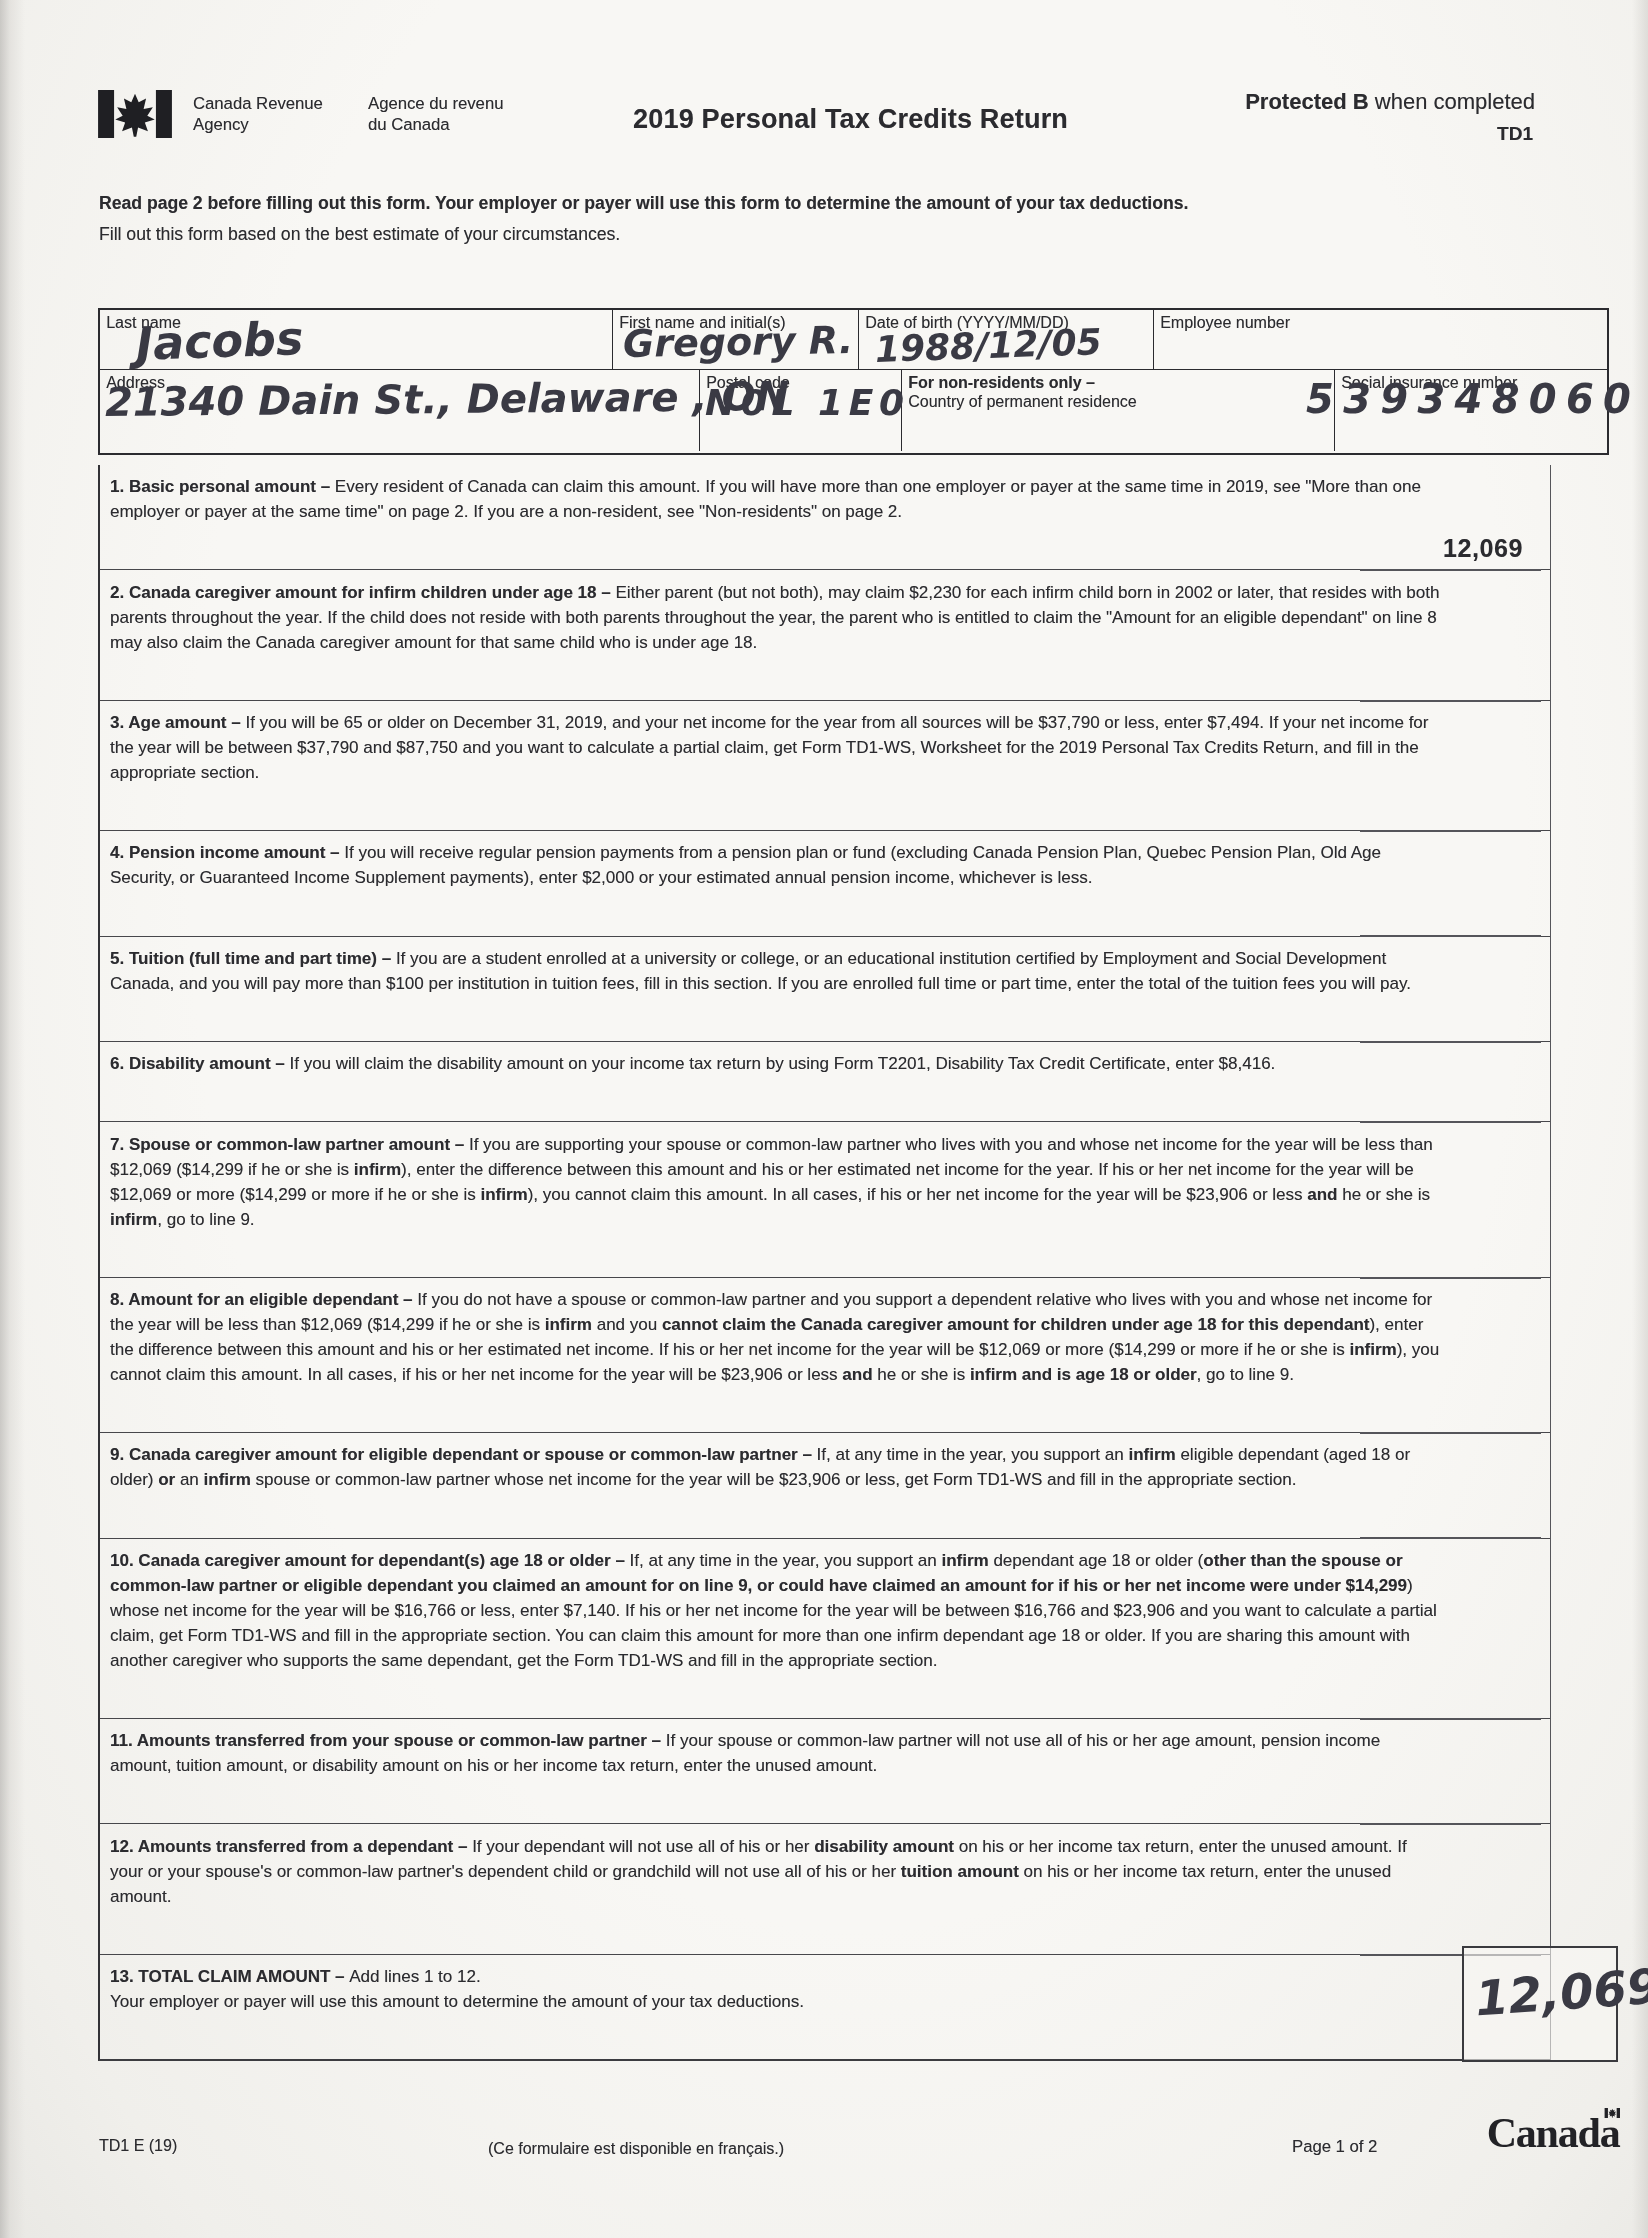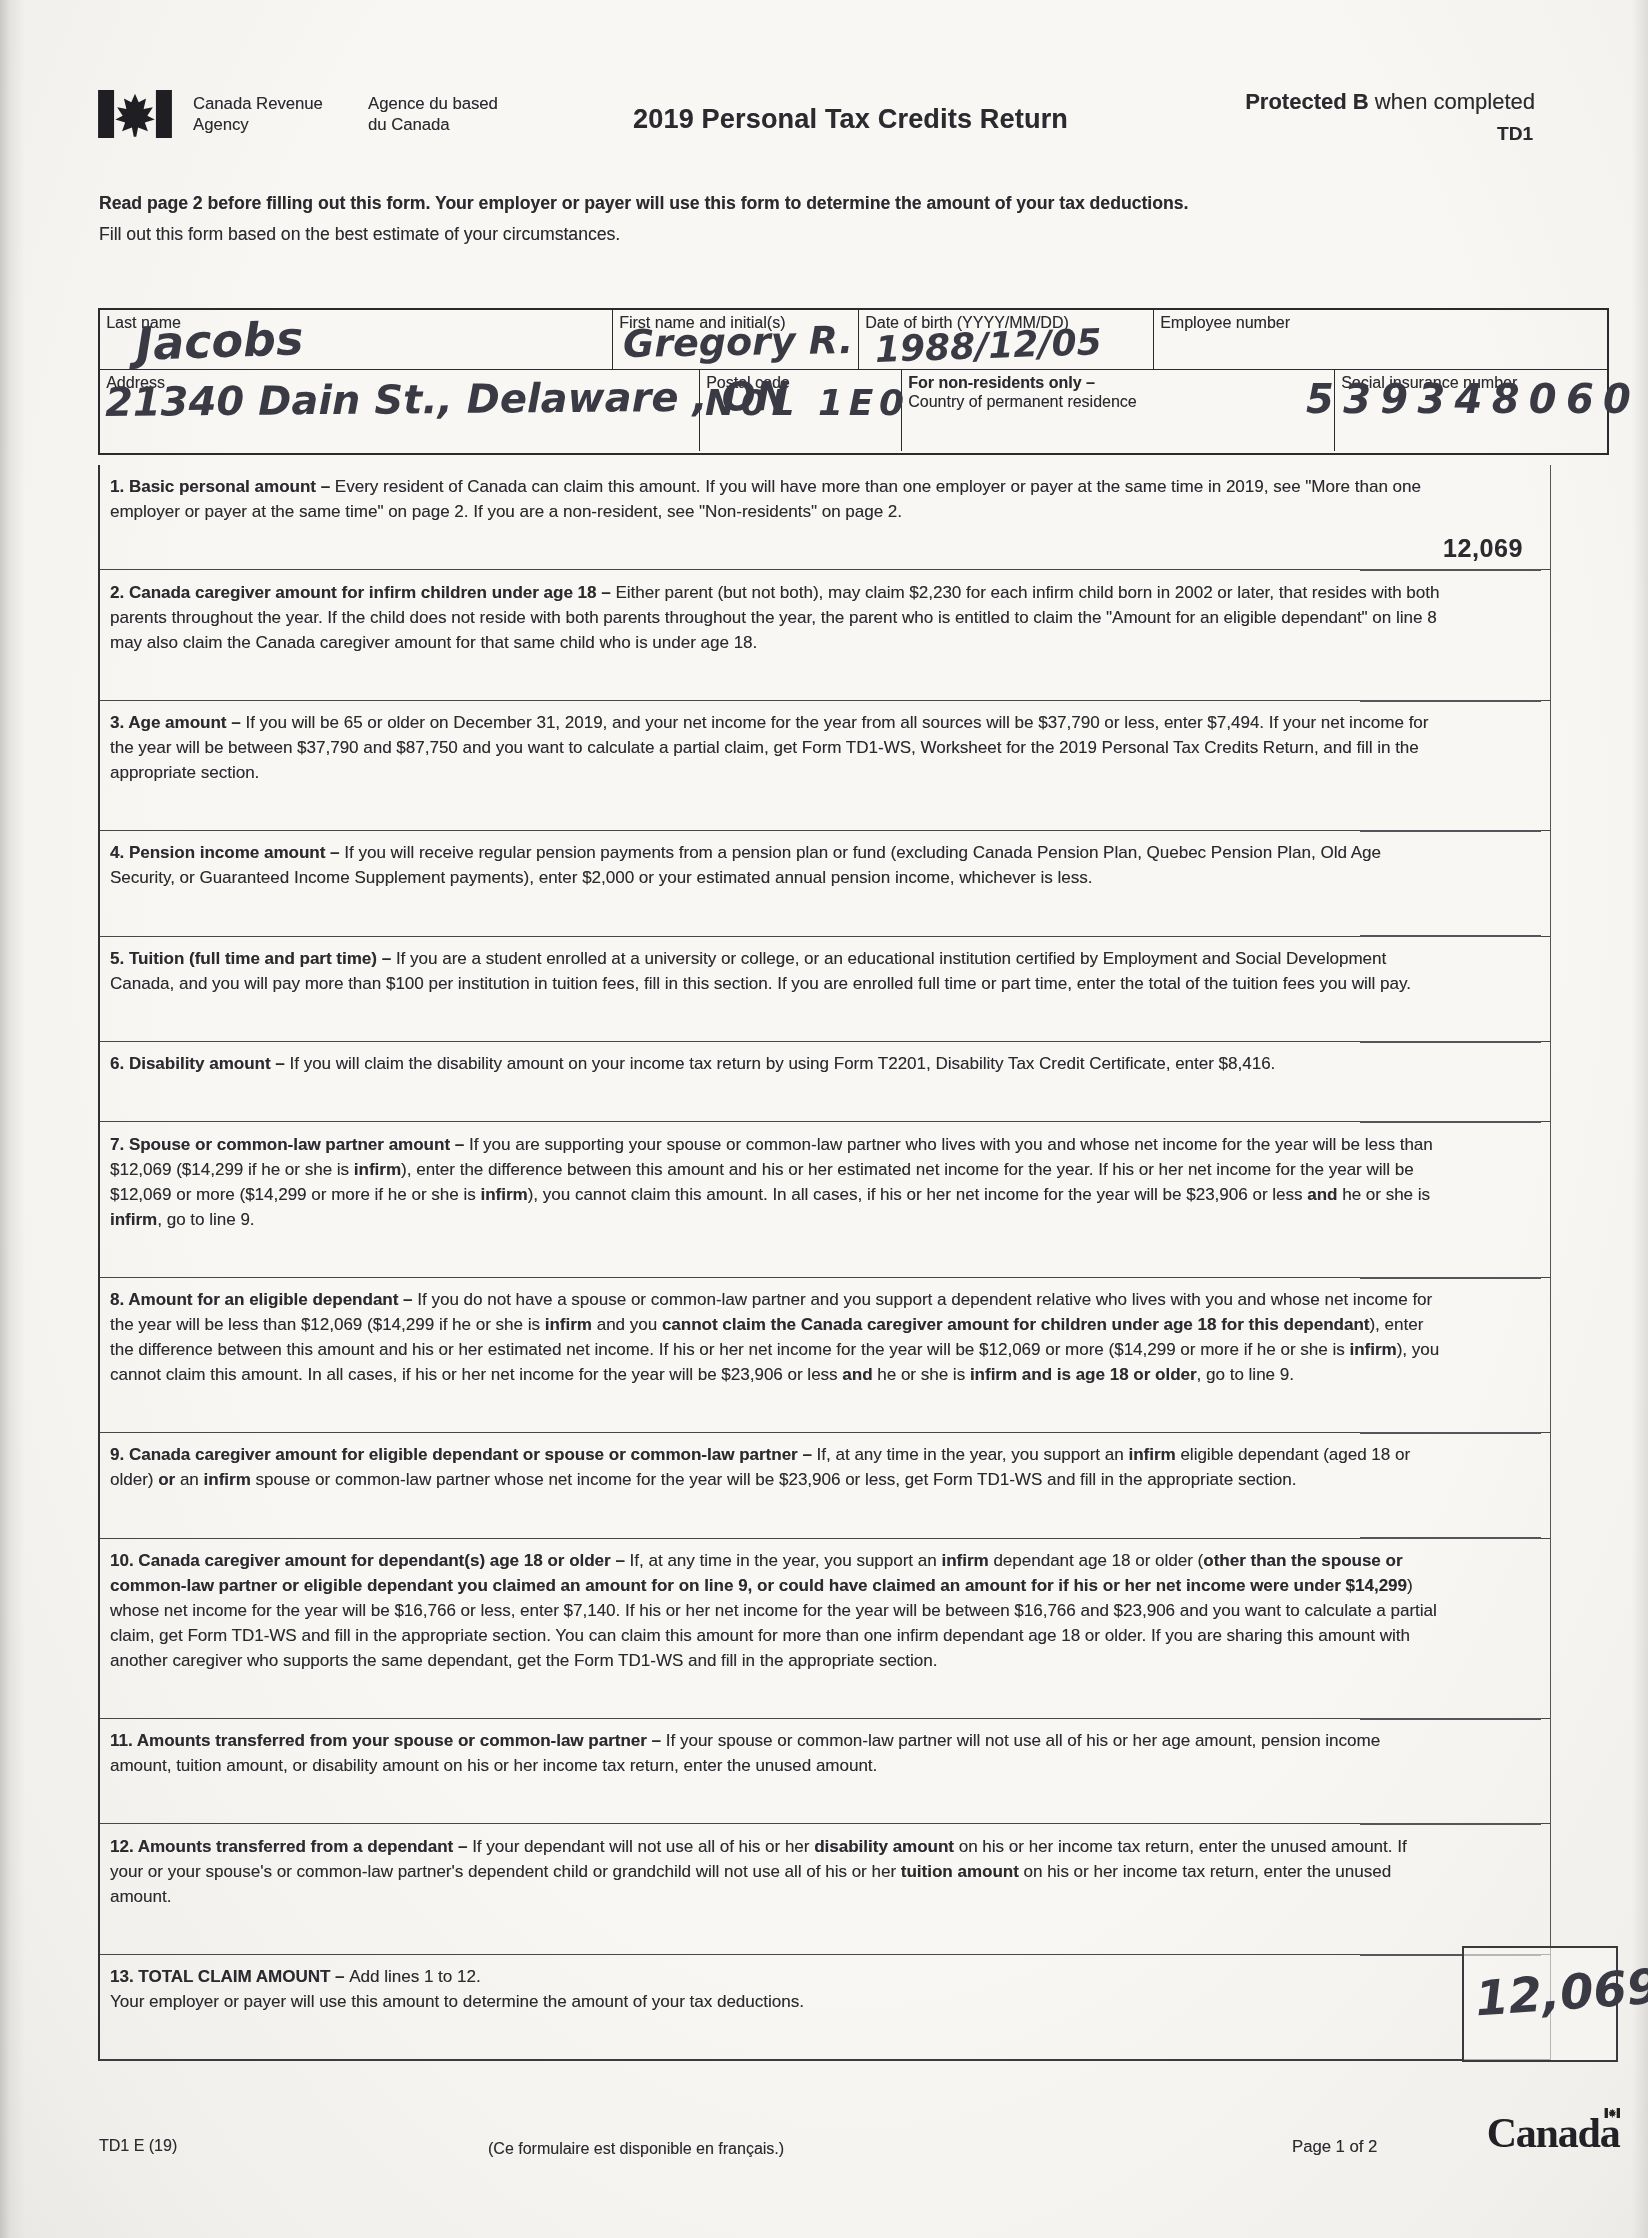--- a/index.html
+++ b/index.html
@@ -81,21 +81,21 @@
   <svg class="logo" viewBox="0 0 120 78">
     <rect x="0" y="0" width="26" height="78" fill="#1f1f23"></rect>
     <rect x="94" y="0" width="26" height="78" fill="#1f1f23"></rect>
     <path fill="#1f1f23" d="M60 6 L66 20 L78 14 L74 31 L89 28 L80 42 L92 48 L76 53 L81 67 L65 61 L62 76 L58 76 L55 61 L39 67 L44 53 L28 48 L40 42 L31 28 L46 31 L42 14 L54 20 Z"></path>
   </svg>
   <div class="agency-en pr">
     <div>Canada Revenue</div>
     <div>Agency</div>
   </div>
   <div class="agency-fr pr">
-    <div>Agence du based</div>
+    <div>Agence du revenu</div>
     <div>du Canada</div>
   </div>
   <div class="form-title pr">2019 Personal Tax Credits Return</div>
   <div class="protected pr"><span class="pb">Protected B</span><span> when completed</span></div>
   <div class="form-code pr">TD1</div>
 
   <div class="intro">
     <div class="l1 pr">Read page 2 before filling out this form. Your employer or payer will use this form to determine the amount of your tax deductions.</div>
     <div class="l2 pr">Fill out this form based on the best estimate of your circumstances.</div>
   </div>

